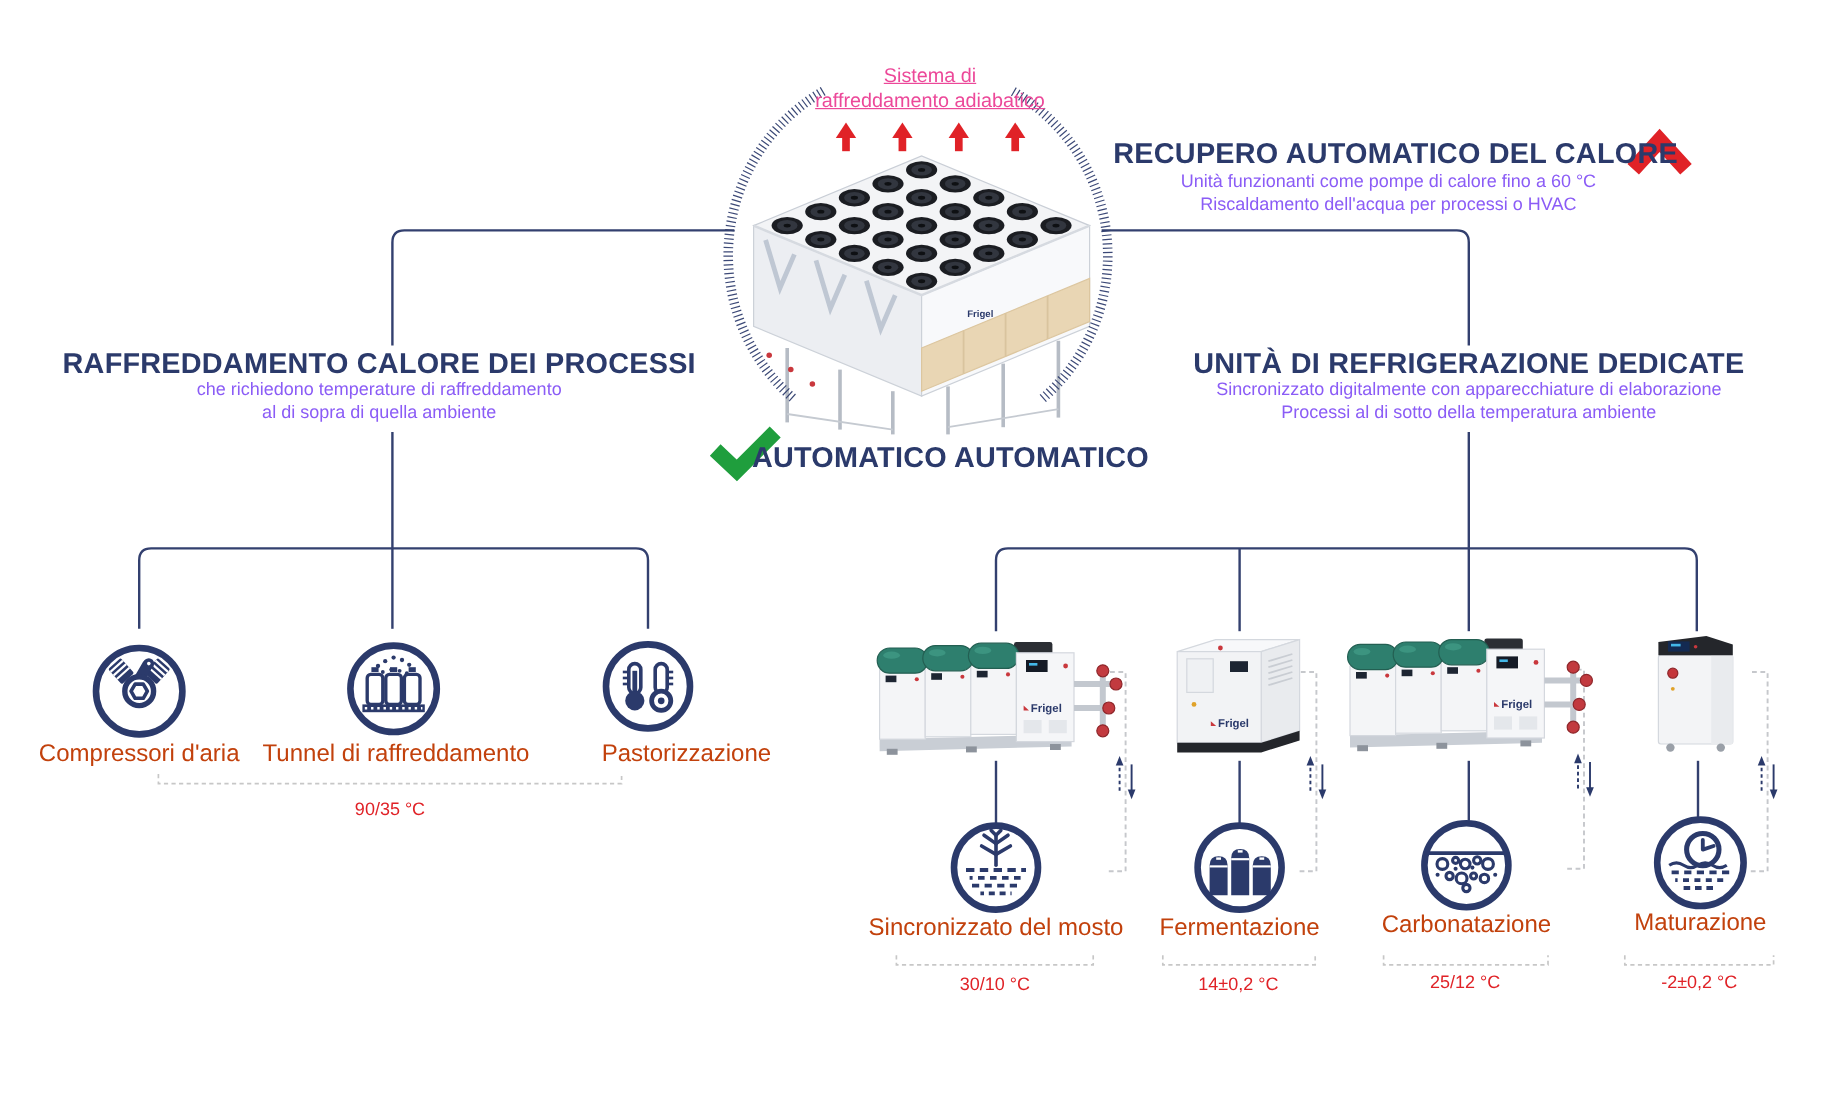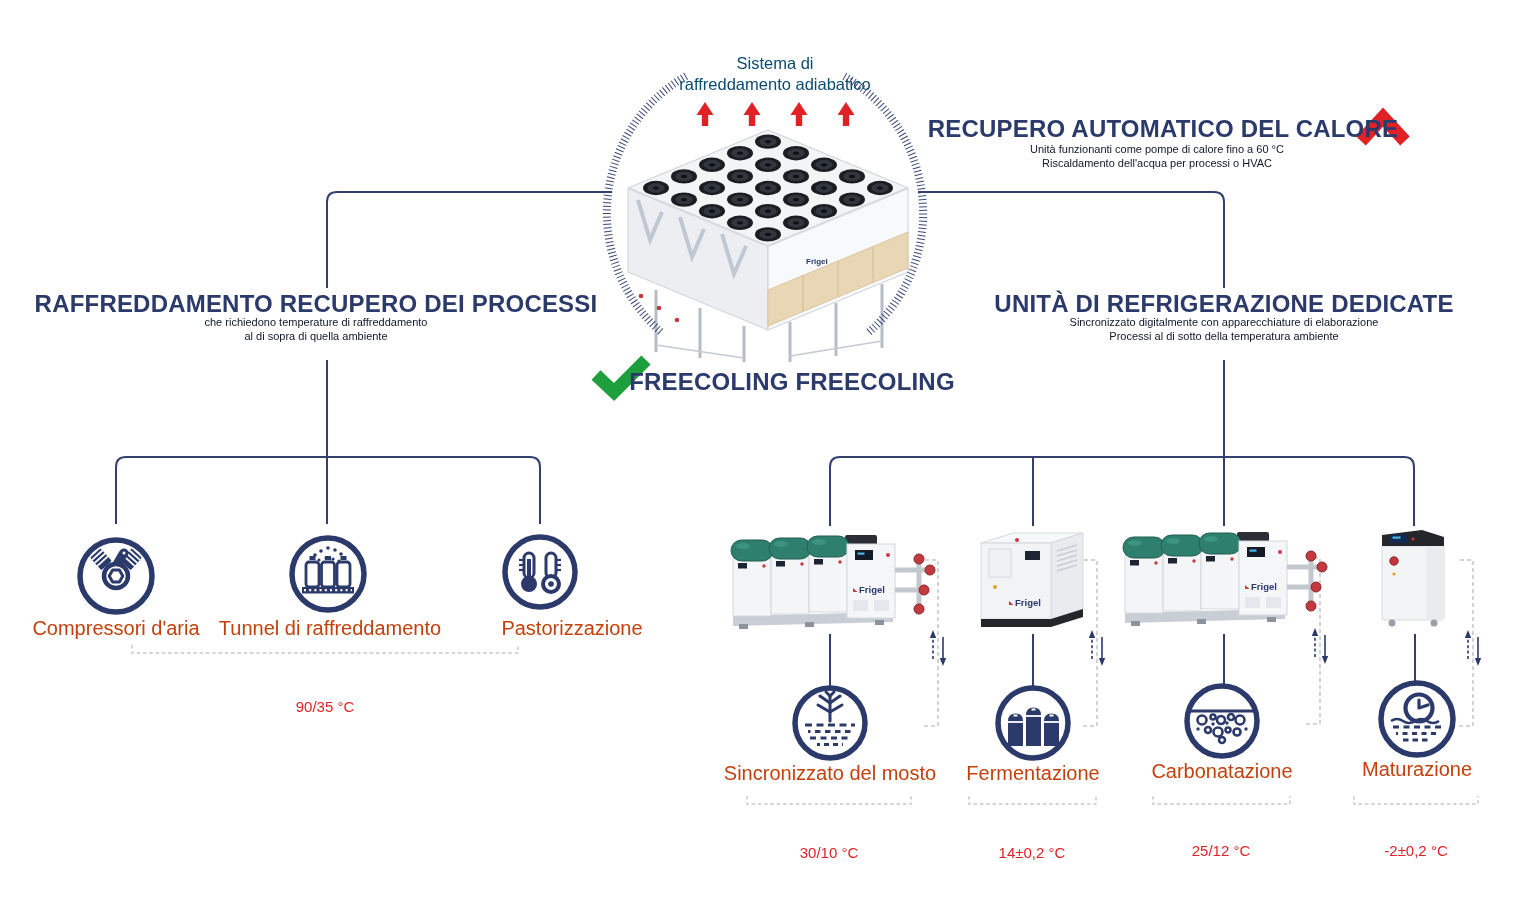--- a/index.html
+++ b/index.html
@@ -1,24 +1,24 @@
 <!DOCTYPE html>
 <html><head>
 <meta charset="utf-8">
 <style>
   html,body{margin:0;padding:0;background:#fff;}
   .canvas{position:relative;width:1530px;height:918px;background:#ffffff;overflow:hidden;
           font-family:"Liberation Sans",sans-serif;color:#2b3a6b;}
   .abs{position:absolute;}
   .ctr{transform:translateX(-50%);text-align:center;}
   .h1{font-weight:700;font-size:24px;letter-spacing:.2px;white-space:nowrap;color:#2b3a6b;}
-  .sub{font-size:11px;line-height:1.25;white-space:nowrap;color:#0f172a;}
+  .sub{font-size:15px;line-height:1.25;white-space:nowrap;color:#8b5cf6;}
   .lbl{font-weight:400;font-size:20px;white-space:nowrap;color:#c2410c;}
-  .temp{font-size:15px;white-space:nowrap;color:#e02227;margin-top:32px;}
-  .toplbl{font-size:16.5px;line-height:1.28;white-space:nowrap;color:#0c4a6e;}
+  .temp{font-size:15px;white-space:nowrap;color:#e02227;}
+  .toplbl{font-size:16.5px;line-height:1.28;white-space:nowrap;color:#ec4899;text-decoration:underline;}
   svg text{font-family:"Liberation Sans",sans-serif;}
 </style>
 </head>
 <body>
 
 <div class="canvas">
 
   <svg class="abs" style="left:0;top:0" width="1530" height="918" viewBox="0 0 1530 918">
     <defs>
       <g id="fan">
@@ -383,27 +383,27 @@
     <div>Sistema di</div>
     <div>raffreddamento adiabatico</div>
   </div>
 
   <div class="abs ctr h1" style="left:1163px;top:115px">RECUPERO AUTOMATICO DEL CALORE</div>
   <div class="abs ctr sub" style="left:1157px;top:143px">
     <div>Unità funzionanti come pompe di calore fino a 60 °C</div>
     <div>Riscaldamento dell'acqua per processi o HVAC</div>
   </div>
 
-  <div class="abs ctr h1" style="left:316px;top:290px">RAFFREDDAMENTO RECUPERO DEI PROCESSI</div>
+  <div class="abs ctr h1" style="left:316px;top:290px">RAFFREDDAMENTO CALORE DEI PROCESSI</div>
   <div class="abs ctr sub" style="left:316px;top:316px">
     <div>che richiedono temperature di raffreddamento</div>
     <div>al di sopra di quella ambiente</div>
   </div>
 
-  <div class="abs ctr h1" style="left:792px;top:368px">FREECOLING FREECOLING</div>
+  <div class="abs ctr h1" style="left:792px;top:368px">AUTOMATICO AUTOMATICO</div>
 
   <div class="abs ctr h1" style="left:1224px;top:290px">UNITÀ DI REFRIGERAZIONE DEDICATE</div>
   <div class="abs ctr sub" style="left:1224px;top:316px">
     <div>Sincronizzato digitalmente con apparecchiature di elaborazione</div>
     <div>Processi al di sotto della temperatura ambiente</div>
   </div>
 
   <div class="abs ctr lbl" style="left:116px;top:617px">Compressori d'aria</div>
   <div class="abs ctr lbl" style="left:330px;top:617px">Tunnel di raffreddamento</div>
   <div class="abs ctr lbl" style="left:572px;top:617px">Pastorizzazione</div>

